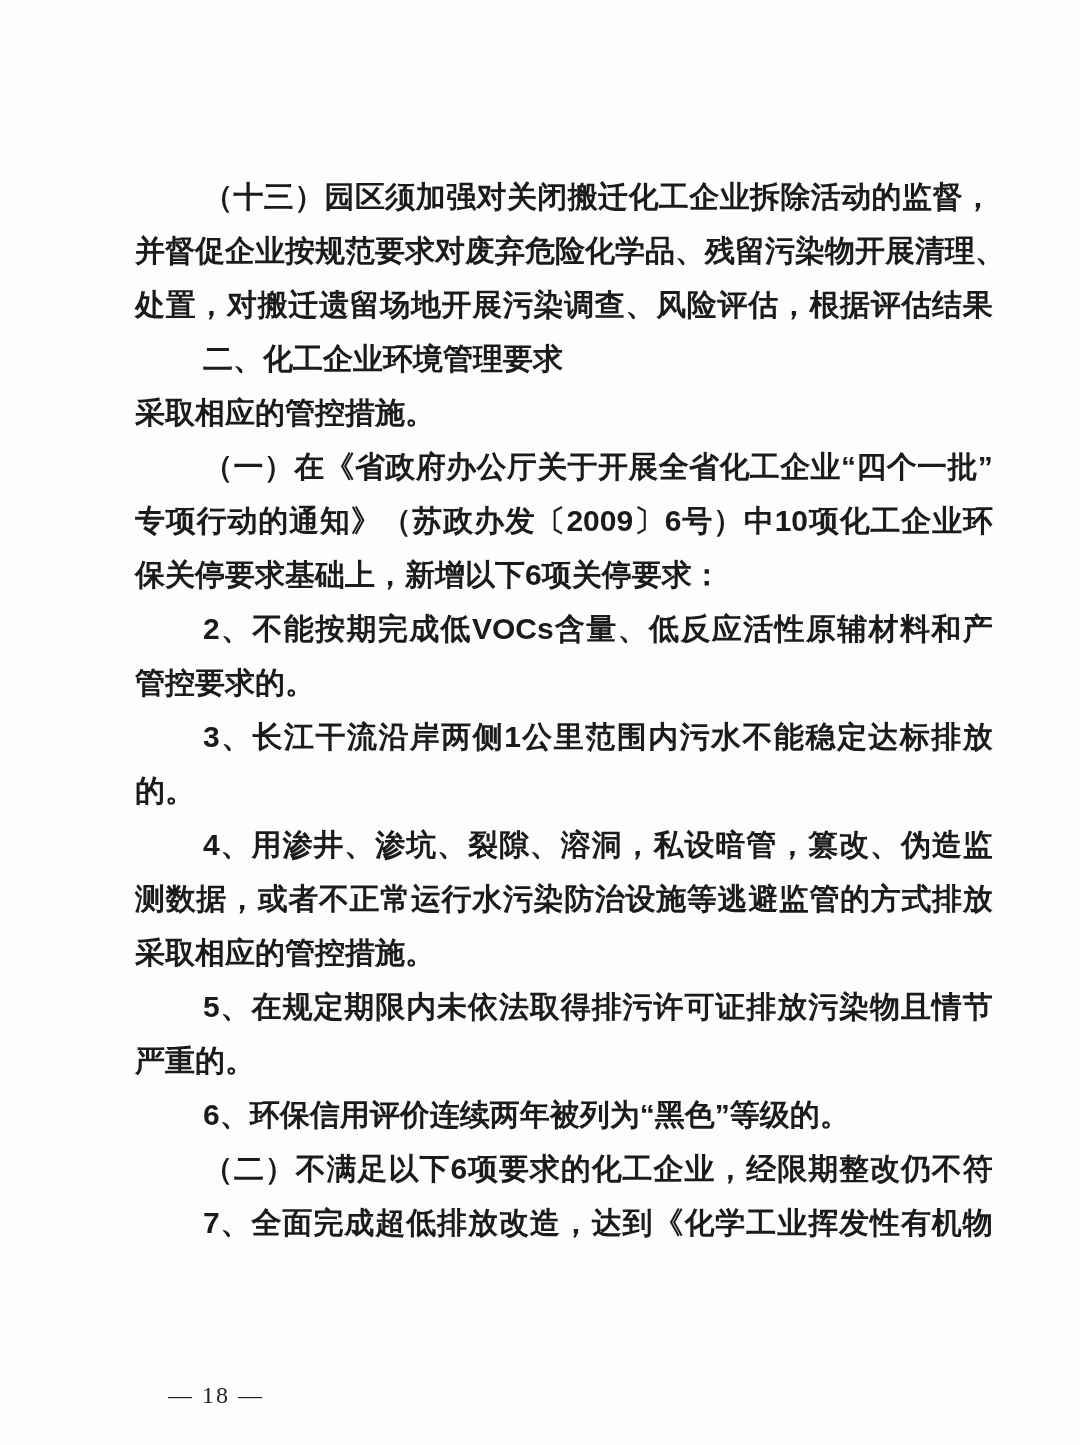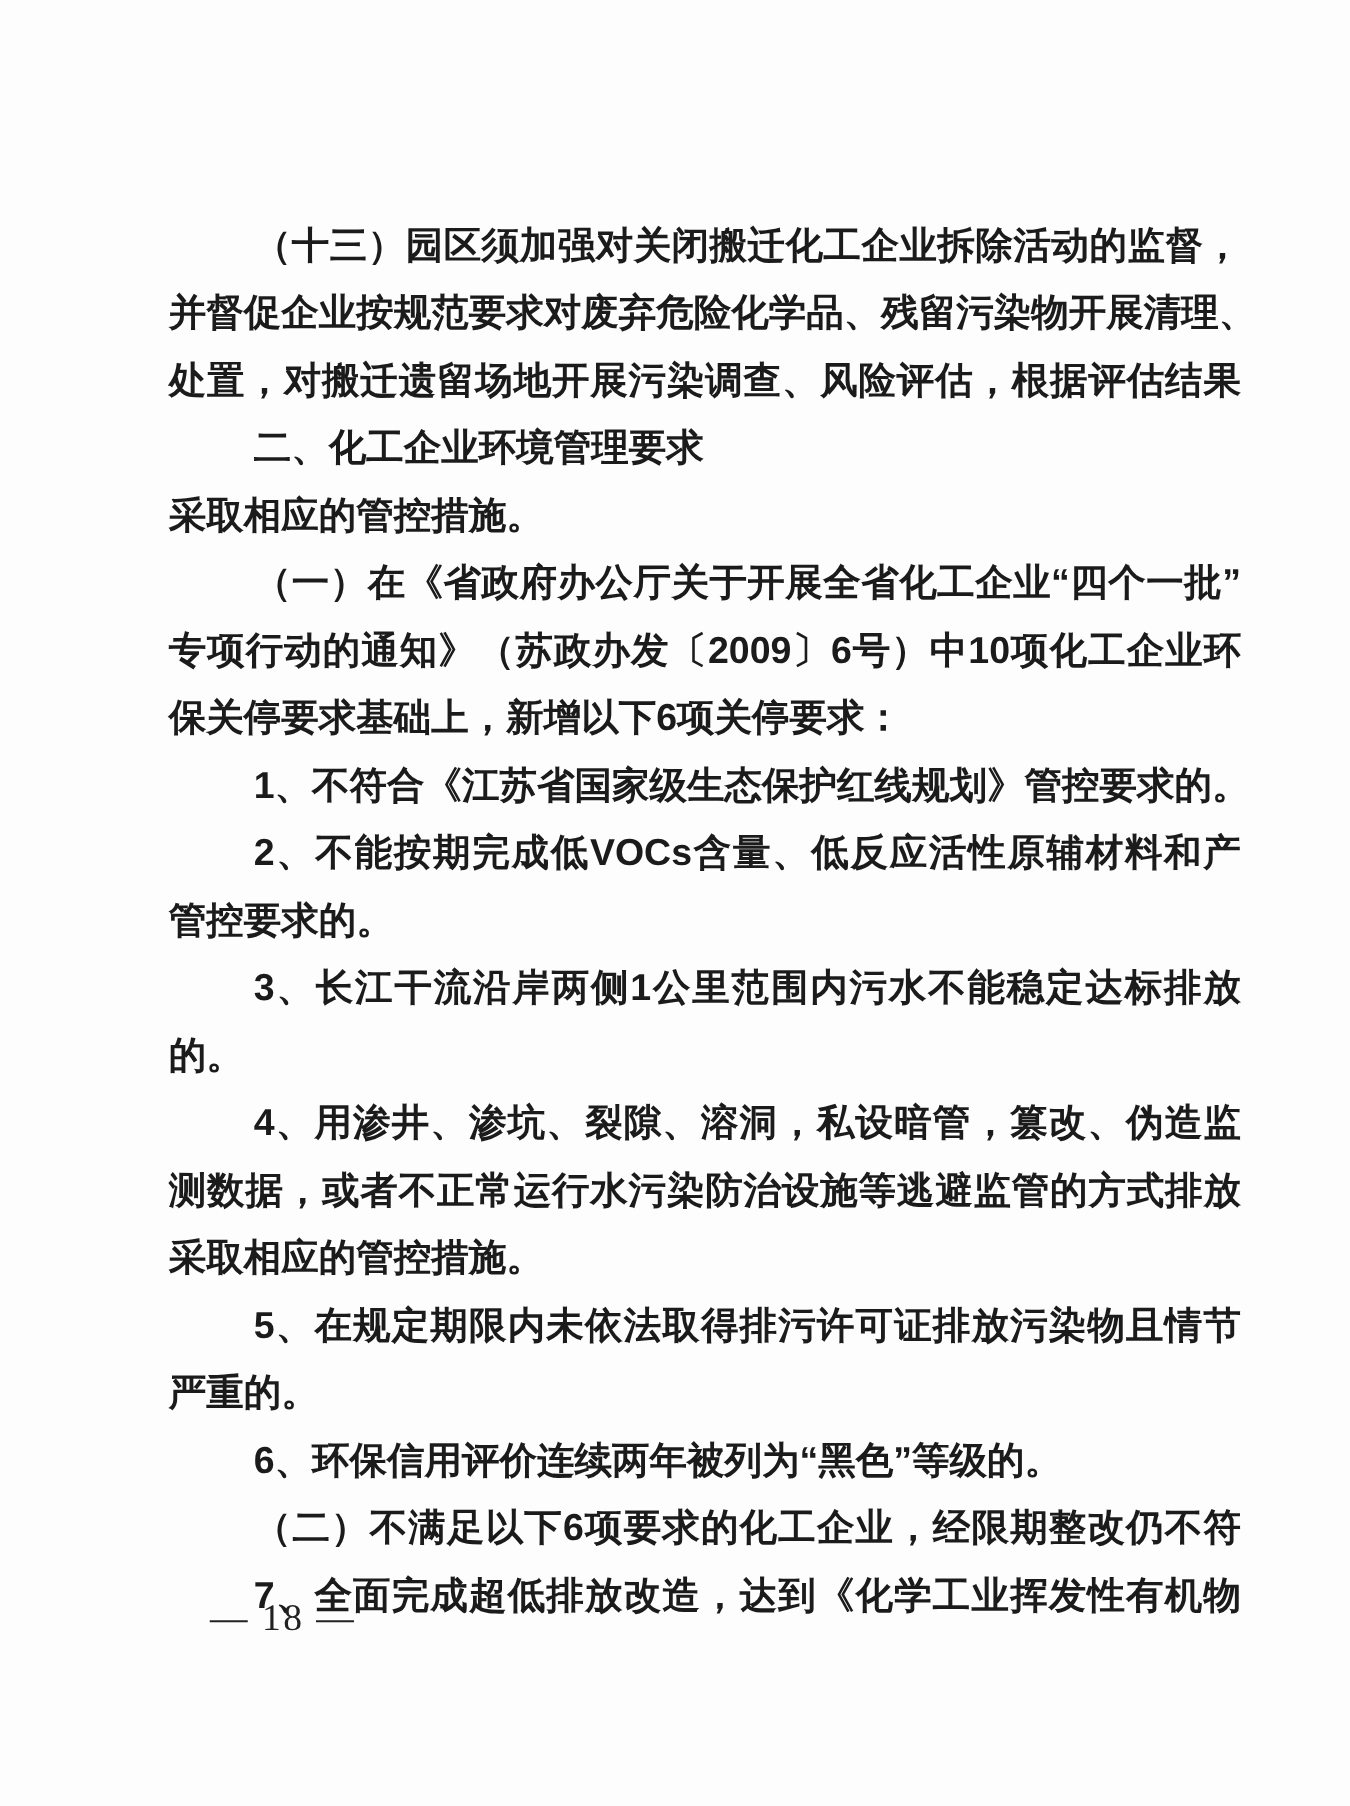--- a/index.html
+++ b/index.html
@@ -41,25 +41,25 @@
     justify-content: space-between;
     align-items: center;
     white-space: normal;
   }
   .line.justify span {
     display: inline-block;
   }
   .page-number {
     position: absolute;
     left: 168px;
-    top: 1268px;
+    top: 1368px;
     height: 54px;
     line-height: 54px;
     font-family: "Liberation Serif", "DejaVu Serif", serif;
-    font-size: 30px;
+    font-size: 24px;
     font-weight: normal;
     color: #222222;
     letter-spacing: 2px;
   }
 </style>
 </head>
 <body>
 
 <div class="page" style="background: rgb(253, 253, 253); color: rgb(27, 27, 27);">
   <div class="text-block">
@@ -206,21 +206,20 @@
         <span>中</span>
         <span>10</span>
         <span>项</span>
         <span>化</span>
         <span>工</span>
         <span>企</span>
         <span>业</span>
         <span>环</span>
       </div>
       <div class="line">保关停要求基础上，新增以下6项关停要求：</div>
-      <div class="line indent">1、不符合《江苏省国家级生态保护红线规划》管控要求的。</div>
       <div class="line indent justify">
         <span>2</span>
         <span>、</span>
         <span>不</span>
         <span>能</span>
         <span>按</span>
         <span>期</span>
         <span>完</span>
         <span>成</span>
         <span>低</span>

